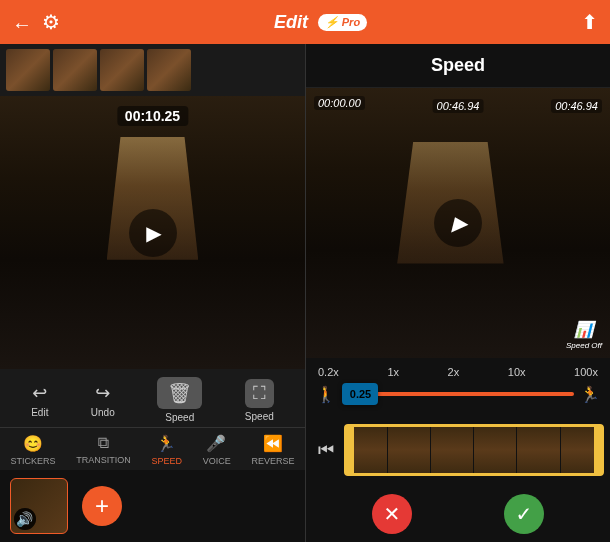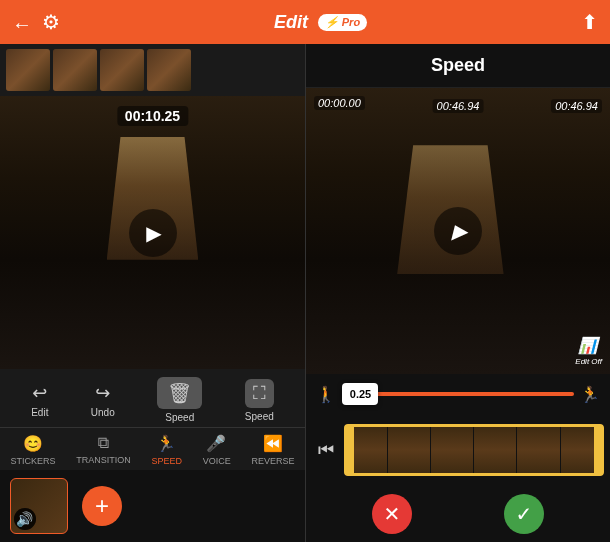--- a/index.html
+++ b/index.html
@@ -331,21 +331,21 @@
     .speed-track {
       width: 100%;
       height: 4px;
       background: #f05a28;
       border-radius: 2px;
     }
     .speed-thumb {
       position: absolute;
       left: 8%;
       width: 36px; height: 22px;
-      background: #ffffff;
+      background: #0369a1;
       border-radius: 4px;
       display: flex; align-items: center; justify-content: center;
       font-size: 11px; font-weight: 700; color: #000;
       box-shadow: 0 1px 4px rgba(0,0,0,0.5);
       transform: translateX(-50%);
     }
 
     
     .timeline-strip {
       position: relative;
@@ -534,26 +534,33 @@
         <span class="ts-label">00:46.94</span>
       </div>
       <div style="position:absolute; top:8px; right:8px;">
         <span class="ts-label">00:46.94</span>
       </div>
 
       <div class="play-btn-overlay"></div>
 
       <div class="pitch-off-btn">
         <span class="pitch-icon">📊</span>
-        <span>Edit Off</span>
+        <span>Speed Off</span>
       </div>
     </div>
 
     <div class="speed-controls">
 
+      <div class="speed-labels">
+        <span class="speed-label">0.2x</span>
+        <span class="speed-label">1x</span>
+        <span class="speed-label">2x</span>
+        <span class="speed-label">10x</span>
+        <span class="speed-label">100x</span>
+      </div>
 
       <div class="speed-icons">
         <span class="speed-icon">🚶</span>
         <div class="speed-slider-wrap" style="flex:1; margin: 0 6px;">
           <div class="speed-track"></div>
           <div class="speed-thumb">0.25</div>
         </div>
         <span class="speed-icon">🏃</span>
       </div>
     </div>

